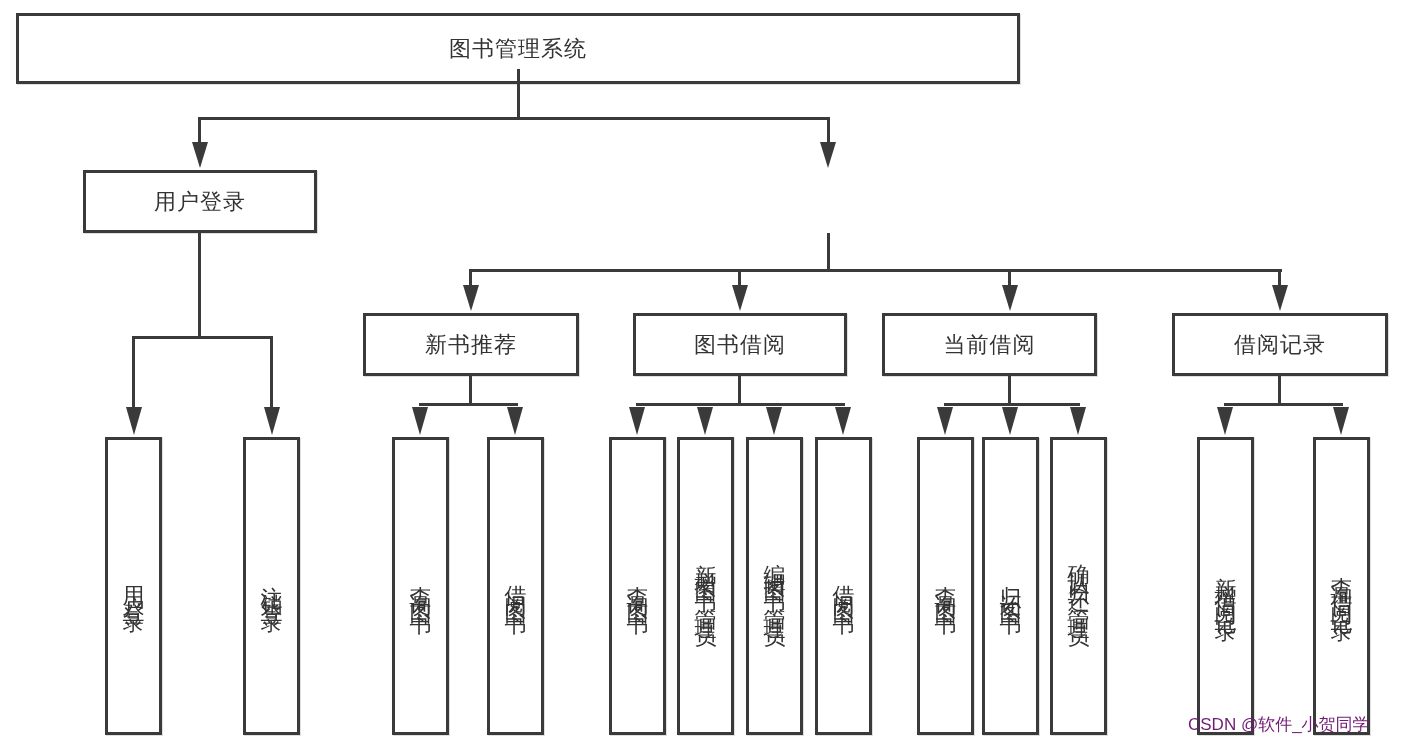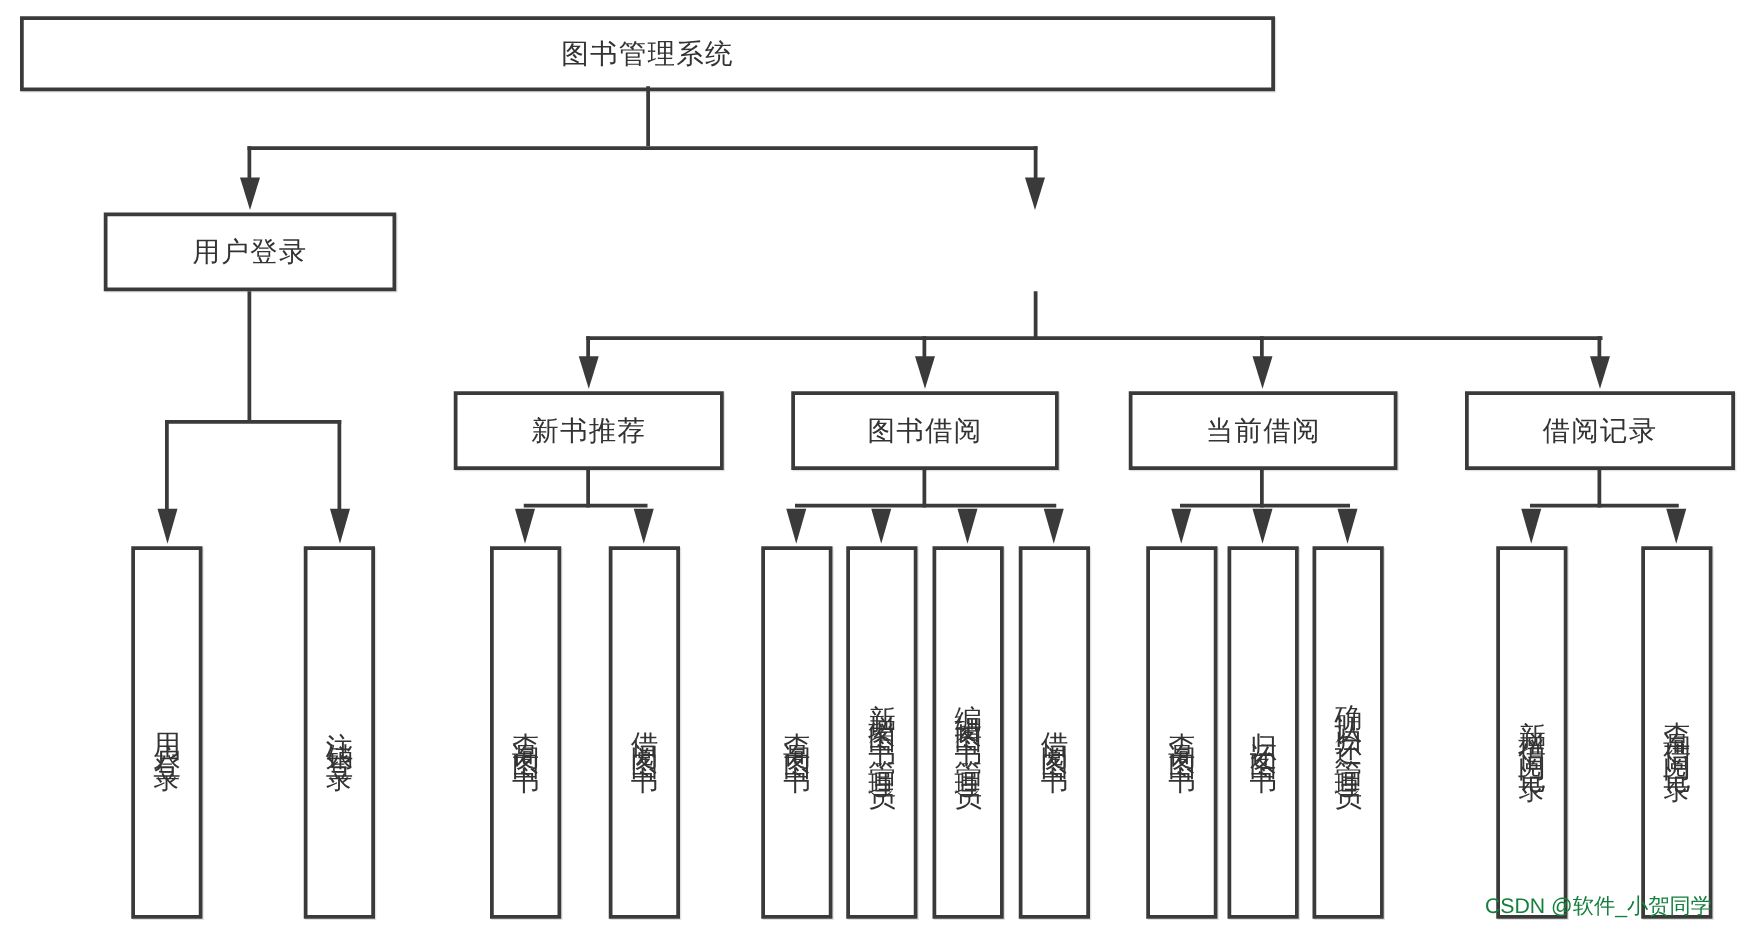--- a/index.html
+++ b/index.html
@@ -34,31 +34,31 @@
     position:absolute; width:0; height:0;
     border-left:8px solid transparent;
     border-right:8px solid transparent;
     border-top:26px solid #3a3a3a;
   }
   .arrow.leaf { border-top-width:28px; }
   .watermark {
     position:absolute;
     left:1188px; top:713px;
     font-size:17px;
-    color:#15803d;
+    color:#701a75;
     white-space:nowrap;
     z-index:5;
   }
 </style>
 </head>
 <body>
 
 <div id="canvas">
 
-  <div class="box" style="left:16px;top:13px;width:1004px;height:60px">
+  <div class="box" style="left:16px;top:13px;width:1004px;height:71px">
     <span class="hlabel">图书管理系统</span>
   </div>
 
   <div class="vline" style="left:517px;top:69px;height:48px"></div>
   <div class="hline" style="left:198px;top:117px;width:632px"></div>
   <div class="vline" style="left:198px;top:117px;height:28px"></div>
   <div class="arrow" style="left:192px;top:142px"></div>
   <div class="vline" style="left:827px;top:117px;height:28px"></div>
   <div class="arrow" style="left:820px;top:142px"></div>
 
@@ -83,21 +83,21 @@
   <div class="arrow" style="left:1002px;top:285px"></div>
   <div class="vline" style="left:1278px;top:269px;height:19px"></div>
   <div class="arrow" style="left:1272px;top:285px"></div>
 
   <div class="box" style="left:633px;top:313px;width:214px;height:63px">
     <span class="hlabel">图书借阅</span>
   </div>
   <div class="box" style="left:363px;top:313px;width:216px;height:63px">
     <span class="hlabel">新书推荐</span>
   </div>
-  <div class="box" style="left:903px;top:313px;width:215px;height:63px">
+  <div class="box" style="left:882px;top:313px;width:215px;height:63px">
     <span class="hlabel">当前借阅</span>
   </div>
   <div class="box" style="left:1172px;top:313px;width:216px;height:63px">
     <span class="hlabel">借阅记录</span>
   </div>
 
   <div class="vline" style="left:469px;top:376px;height:30px"></div>
   <div class="hline" style="left:419px;top:403px;width:99px"></div>
   <div class="arrow leaf" style="left:412px;top:407px"></div>
   <div class="arrow leaf" style="left:507px;top:407px"></div>

